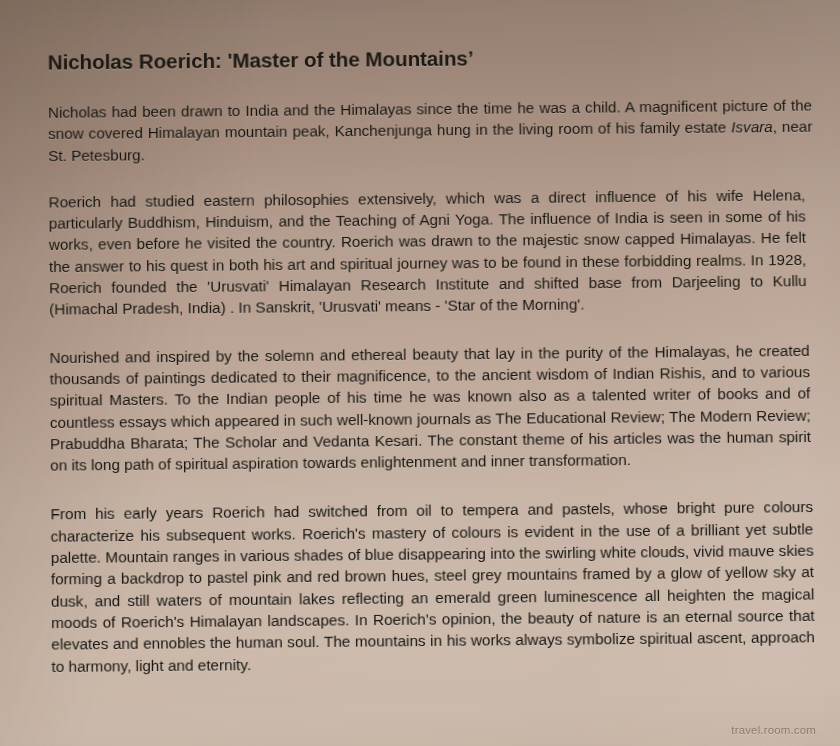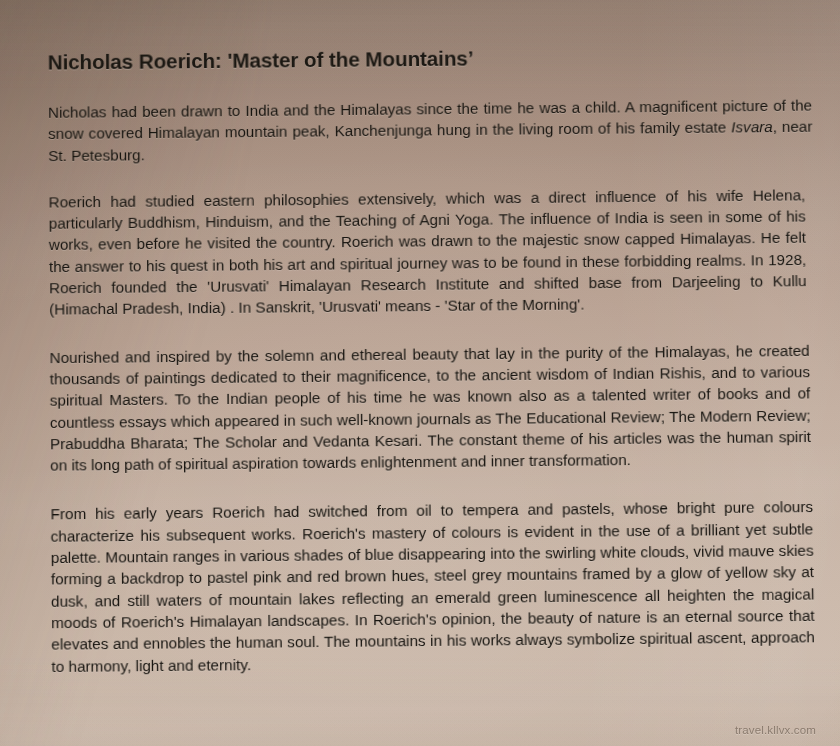--- a/index.html
+++ b/index.html
@@ -193,15 +193,15 @@
       <p class="para p3">Nourished and inspired by the solemn and ethereal beauty that lay in the purity of the Himalayas, he created thousands of paintings dedicated to their magnificence, to the ancient wisdom of Indian Rishis, and to various spiritual Masters. To the Indian people of his time he was known also as a talented writer of books and of countless essays which appeared in such well-known journals as The Educational Review; The Modern Review; Prabuddha Bharata; The Scholar and Vedanta Kesari. The constant theme of his articles was the human spirit on its long path of spiritual aspiration towards enlightenment and inner transformation.</p>
 
       <p class="para p4">From his early years Roerich had switched from oil to tempera and pastels, whose bright pure colours characterize his subsequent works.  Roerich's mastery of colours is evident in the use of a brilliant yet subtle palette. Mountain ranges in various shades of blue disappearing into the swirling white clouds, vivid mauve skies forming a backdrop to pastel pink and red brown hues, steel grey mountains framed by a glow of yellow sky at dusk, and still waters of mountain lakes reflecting an emerald green luminescence all heighten the magical moods of Roerich's Himalayan landscapes. In Roerich's opinion, the beauty of nature is an eternal source that elevates and ennobles the human soul. The mountains in his works always symbolize spiritual ascent, approach to harmony, light and eternity.</p>
 
     </div>
   </div>
 
   <div class="focus-soft"></div>
   <div class="grain"></div>
 
-  <div class="watermark">travel.kllvx.com</div>
+  <div class="watermark">travel.room.com</div>
 
 </div>
 
 </body></html>

